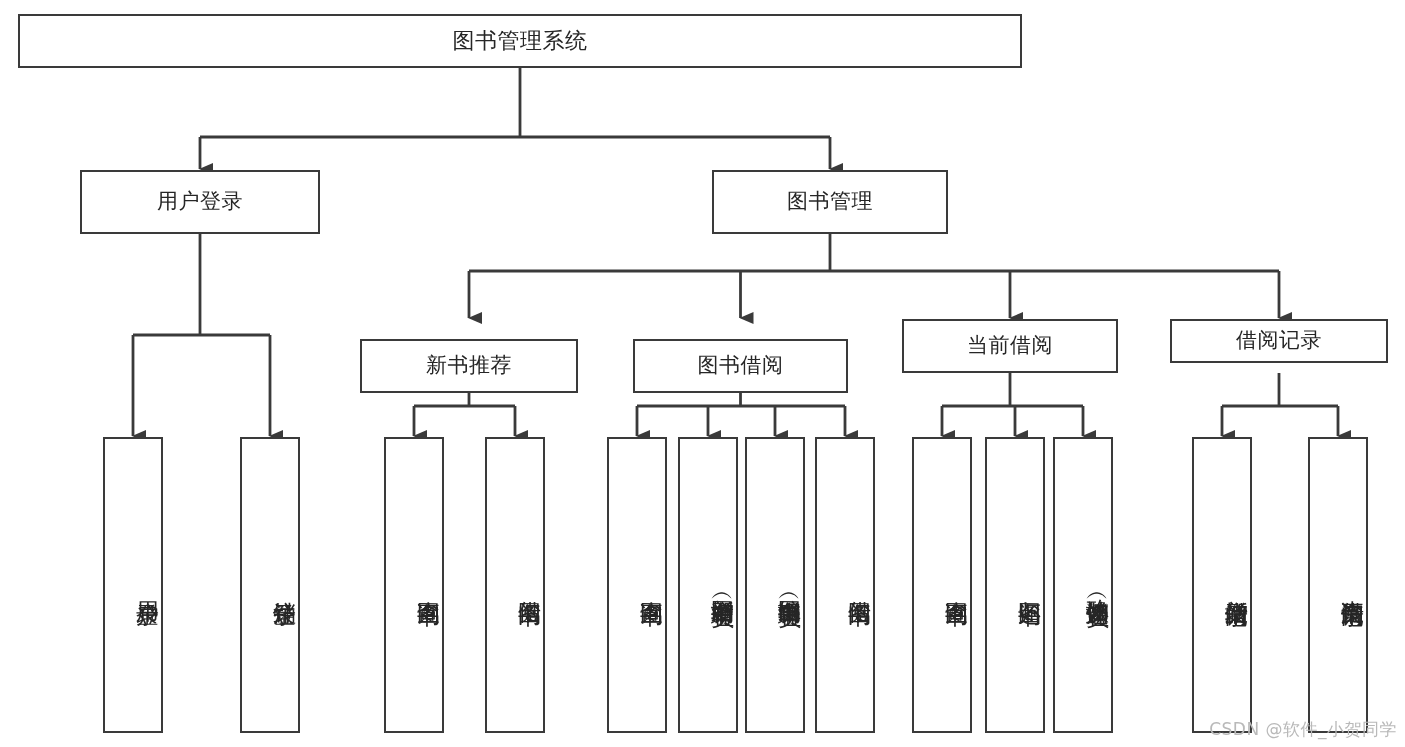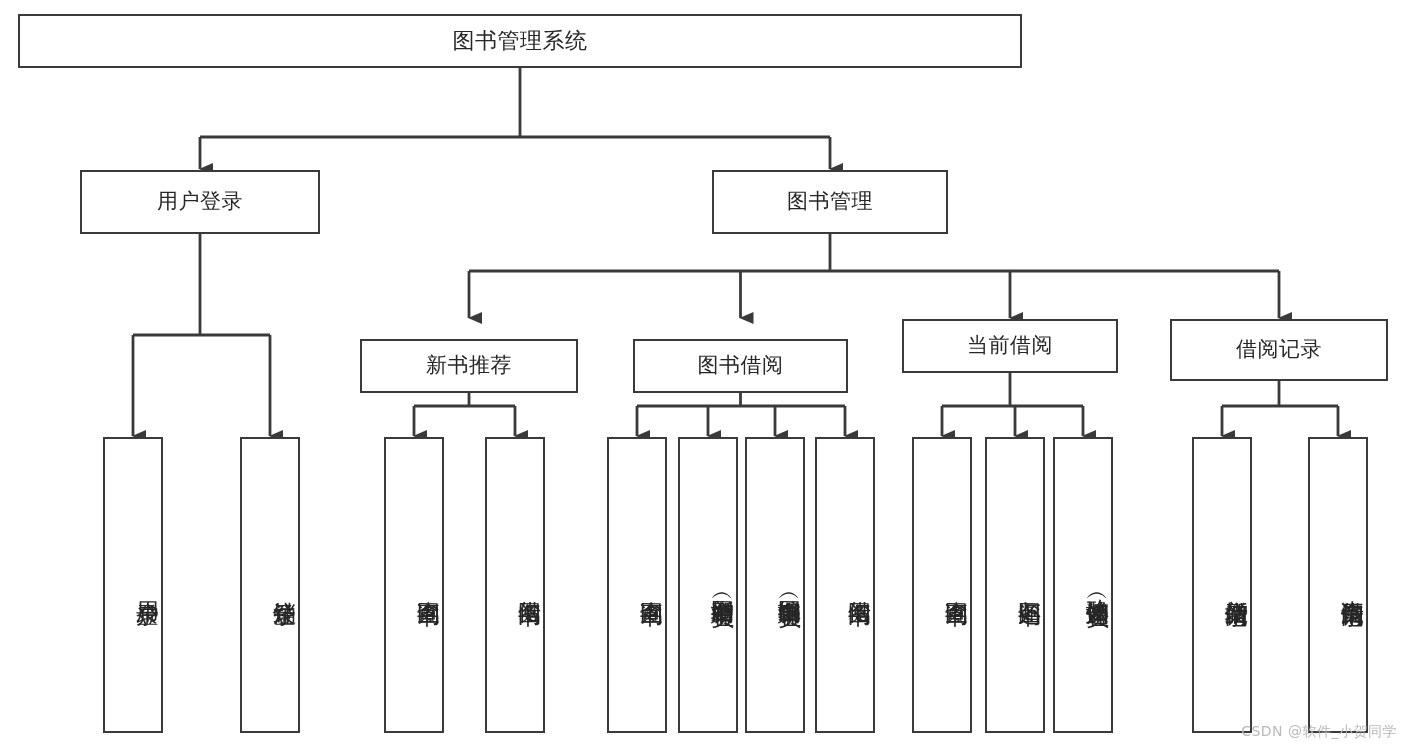--- a/index.html
+++ b/index.html
@@ -58,21 +58,21 @@
   }
   .node.vert .vtext {
     writing-mode: vertical-rl;
     text-orientation: upright;
     white-space: nowrap;
   }
   #watermark {
     position: absolute;
     right: 8px;
     bottom: 6px;
-    font-size: 14px;
+    font-size: 17px;
     color: #b9b9b9;
     letter-spacing: 0.5px;
     z-index: 5;
     white-space: nowrap;
   }
 </style>
 </head>
 <body>
 
 <div id="canvas">
@@ -121,21 +121,21 @@
   </svg>
 
   <div class="node root horiz" style="left: 18px; top: 14px; width: 1004px; height: 54px;">图书管理系统</div>
 
   <div class="node horiz" style="left: 80px; top: 170px; width: 240px; height: 64px;">用户登录</div>
   <div class="node horiz" style="left: 712px; top: 170px; width: 236px; height: 64px;">图书管理</div>
 
   <div class="node horiz" style="left: 360px; top: 319px; width: 218px; height: 54px; margin-top: 20px;">新书推荐</div>
   <div class="node horiz" style="left: 633px; top: 319px; width: 215px; height: 54px; margin-top: 20px;">图书借阅</div>
   <div class="node horiz" style="left: 902px; top: 319px; width: 216px; height: 54px;">当前借阅</div>
-  <div class="node horiz" style="left: 1170px; top: 319px; width: 218px; height: 62px;">借阅记录</div>
+  <div class="node horiz" style="left: 1170px; top: 319px; width: 218px; height: 44px;">借阅记录</div>
 
   <div class="node vert" style="left: 103px; top: 437px; width: 60px; height: 296px;">
     <span class="vtext">用户登录</span>
   </div>
   <div class="node vert" style="left: 240px; top: 437px; width: 60px; height: 296px;">
     <span class="vtext">注销登录</span>
   </div>
   <div class="node vert" style="left: 384px; top: 437px; width: 60px; height: 296px;">
     <span class="vtext">查询图书</span>
   </div>

